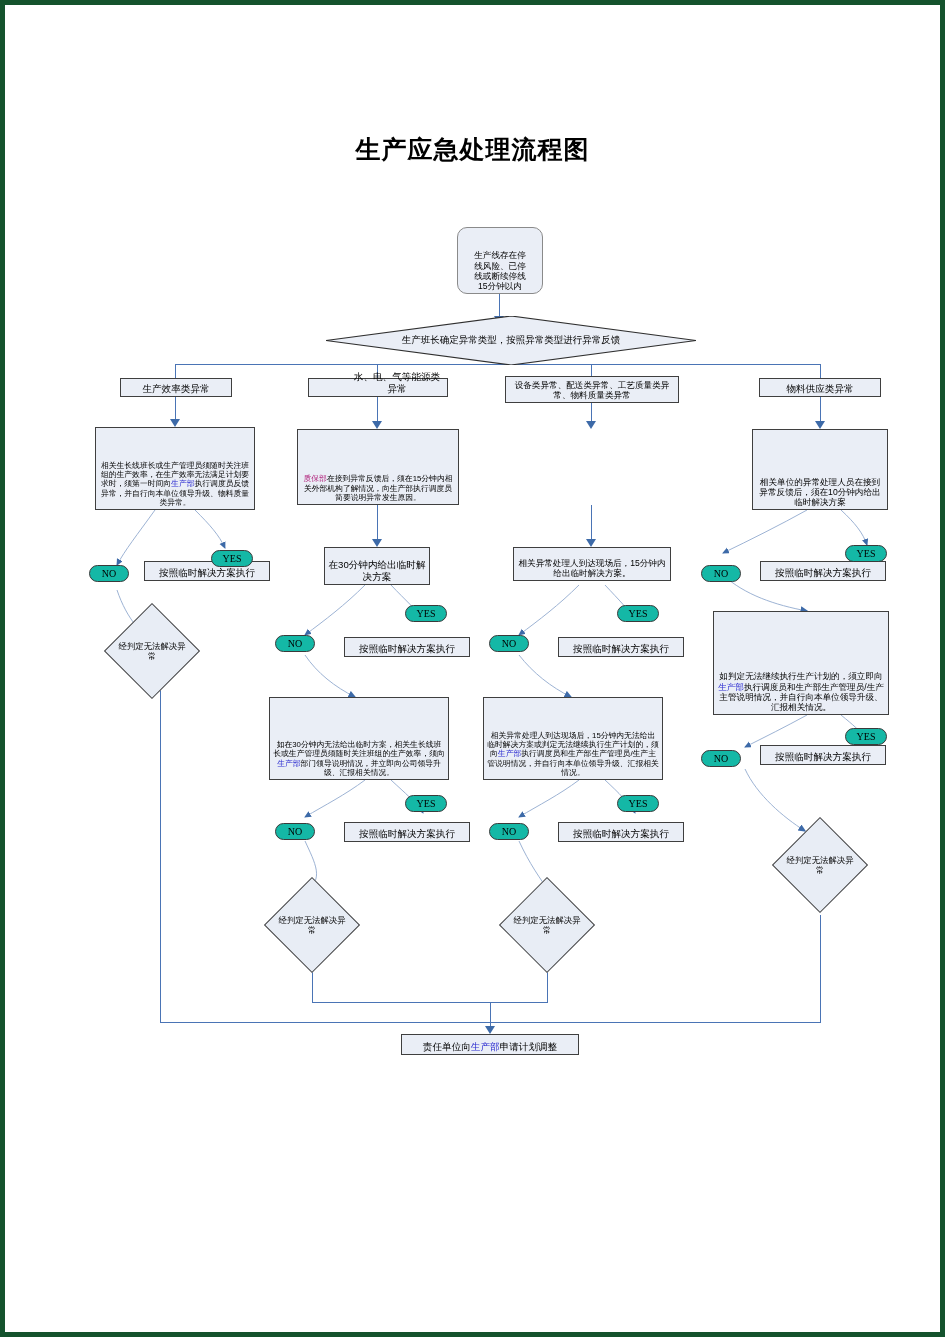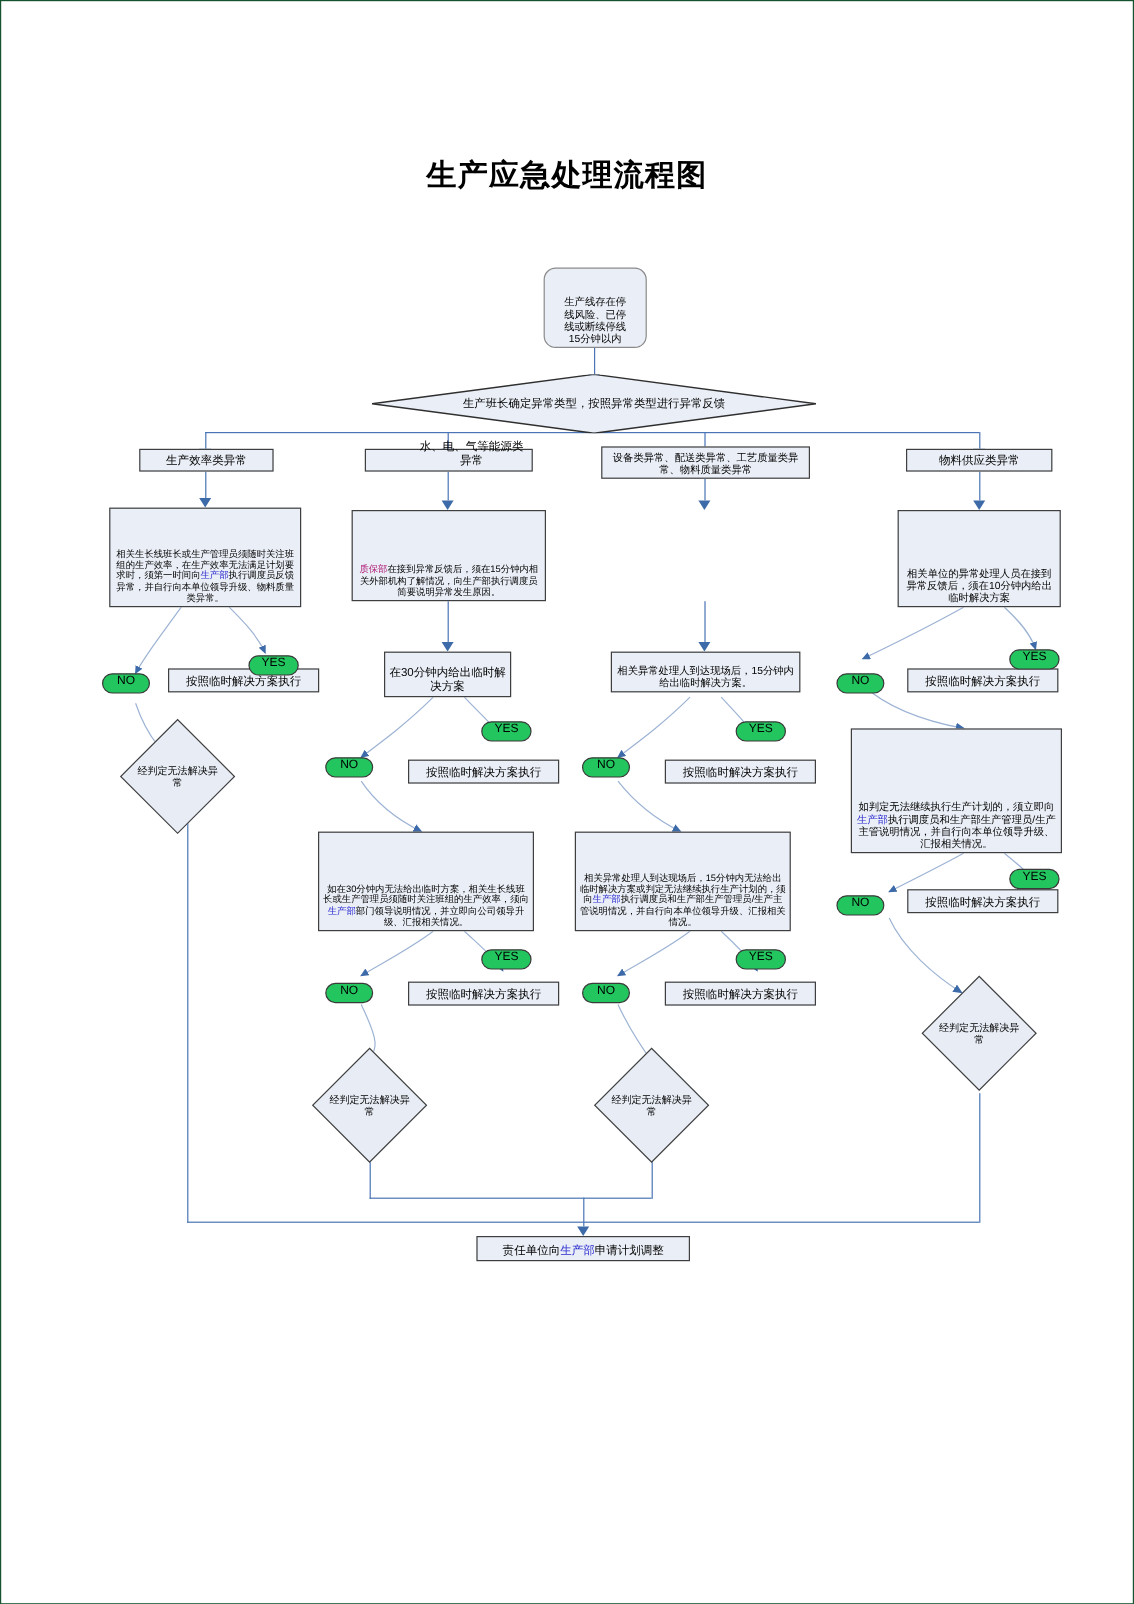--- a/index.html
+++ b/index.html
@@ -6,21 +6,21 @@
   html,body{margin:0;padding:0;}
   body{
     width:945px;height:1337px;
     background:#ffffff;
     font-family:"Liberation Sans","DejaVu Sans",sans-serif;
     position:relative;
     overflow:hidden;
   }
   #page{
     position:absolute;inset:0;
-    border:1px solid #14532d;
+    border:5px solid #14532d;
     box-sizing:border-box;
   }
   
   .title{
     position:absolute;
     left:0;right:0;top:128px;
     text-align:center;
     font-size:25px;
     font-weight:bold;
     color:#000;
@@ -83,26 +83,26 @@
     position:absolute;inset:0;
     display:flex;align-items:center;justify-content:center;
     font-size:9.5px;color:#000;
   }
   
   .pill{
     position:absolute;
     box-sizing:border-box;
     border:1px solid #3a3a3a;
     border-radius:14px;
-    background:#22c55e;
+    background:#14b8a6;
     font-size:10px;
-    display:flex;justify-content:center;
+    display:flex;align-items:center;justify-content:center;
     color:#000;
     z-index:6;
-    font-family:Liberation Sans, sans-serif;
+    font-family:Liberation Serif, serif;
   }
   
   .line{
     position:absolute;
     background:#4a74b5;
     z-index:1;
   }
   .line.h{height:1px;}
   .line.v{width:1px;}
   svg.curves{
@@ -210,21 +210,21 @@
 
   <div class="node term f9" style="left:452px;top:222px;width:86px;height:67px;">
     <div class="inner">
       <div>生产线存在停</div>
       <div>线风险、已停</div>
       <div>线或断续停线</div>
       <div>15分钟以内</div>
     </div>
   </div>
 
-  <div class="wide-diamond" style="left:309px;top:311px;width:370px;height:49px;">
+  <div class="wide-diamond" style="left:321px;top:311px;width:370px;height:49px;">
     <svg class="wd-shape" viewBox="0 0 370 49" preserveAspectRatio="none">
       <polygon points="185,0 370,24.5 185,49 0,24.5" fill="#eaeef6" stroke="#2f2f2f" stroke-width="1.2"></polygon>
     </svg>
     <div class="wd-label">生产班长确定异常类型，按照异常类型进行异常反馈</div>
   </div>
 
   <div class="node f10" style="left:115px;top:373px;width:112px;height:19px;">
     <div class="inner">生产效率类异常</div>
   </div>
 

